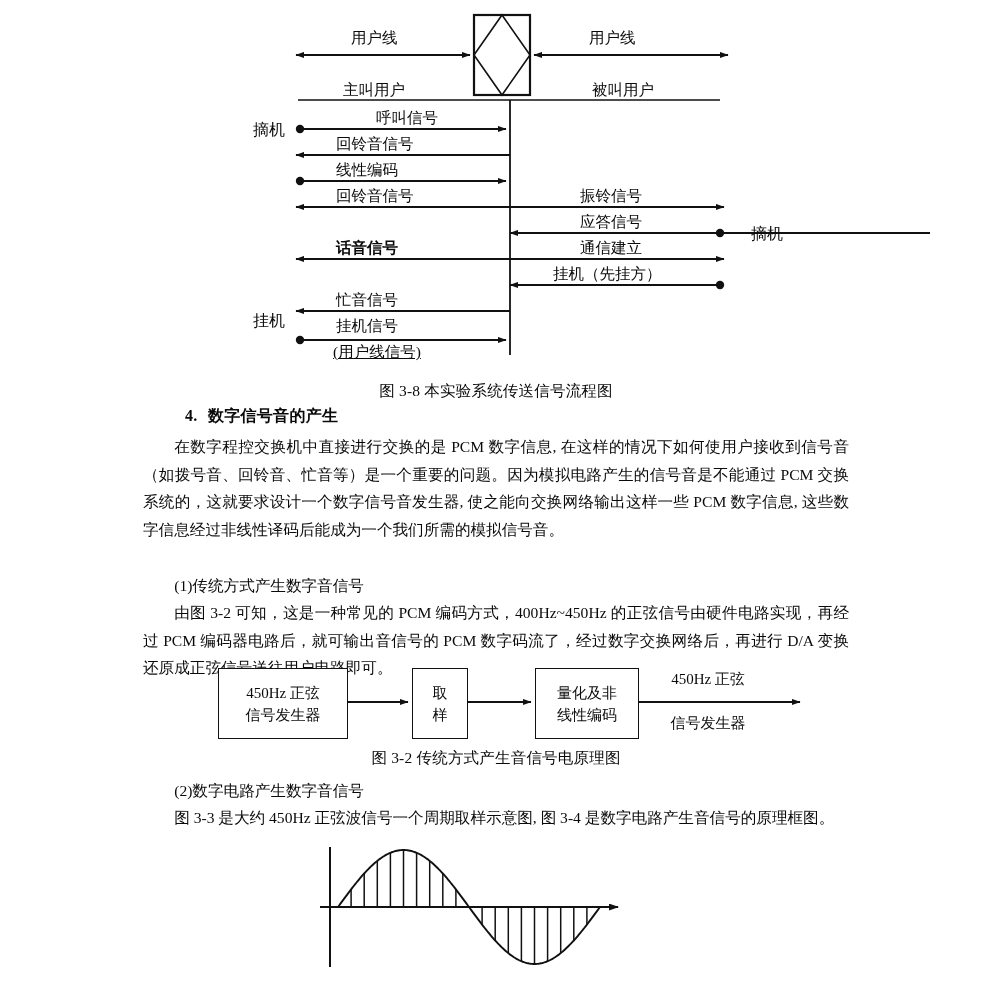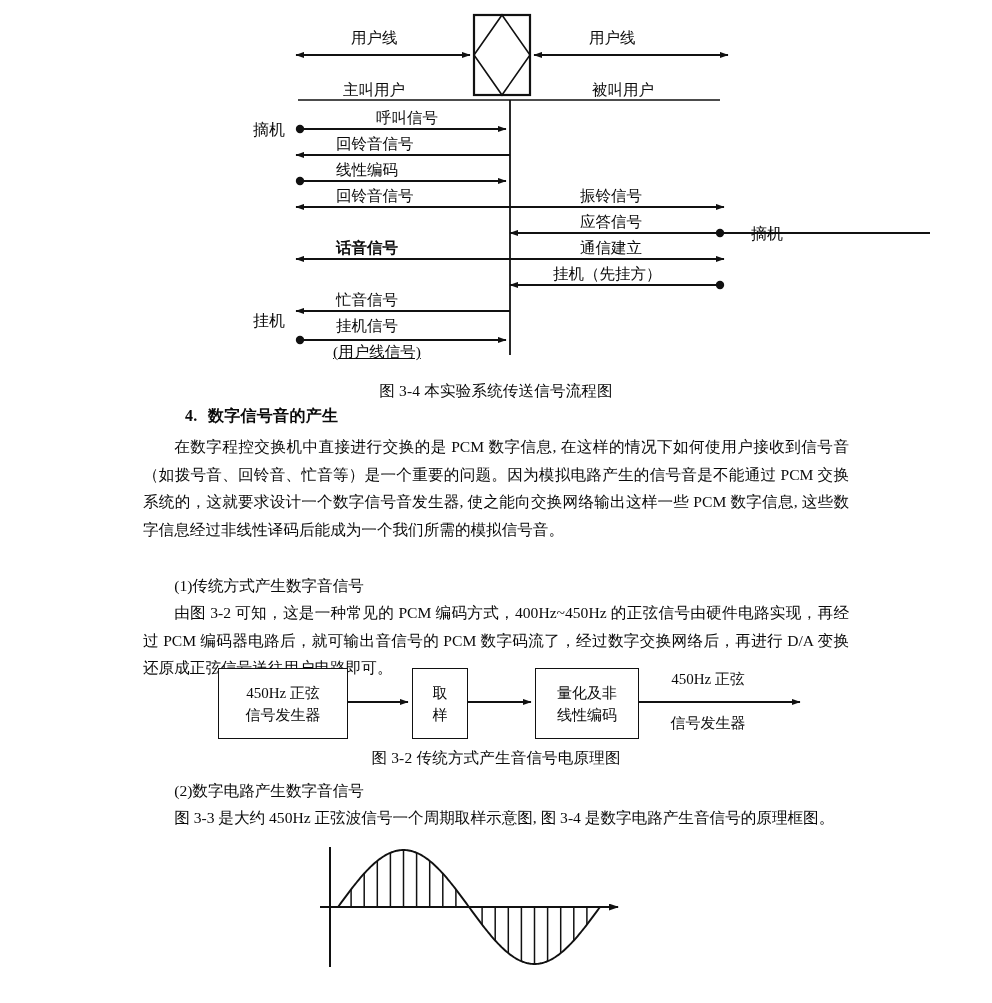--- a/index.html
+++ b/index.html
@@ -118,21 +118,21 @@
     <span class="dlabel" style="left:336px;top:292px;">忙音信号</span>
     <span class="dlabel" style="left:336px;top:318px;">挂机信号</span>
     <span class="dlabel" style="left:333px;top:344px;text-decoration:underline;">(用户线信号)</span>
 
     <span class="dlabel" style="left:580px;top:188px;">振铃信号</span>
     <span class="dlabel" style="left:580px;top:214px;text-align:right;">应答信号</span>
     <span class="dlabel" style="left:580px;top:240px;">通信建立</span>
     <span class="dlabel" style="left:553px;top:266px;">挂机（先挂方）</span>
   </div>
 
-  <div class="cap" style="top:381px;">图 3-4    本实验系统传送信号流程图</div>
+  <div class="cap" style="top:381px;">图 3-8    本实验系统传送信号流程图</div>
 
   <div class="h4" style="top:406px;">
     <span>4.</span>
     <span style="display:inline-block;width:6px;"></span><span>数字信号音的产生</span>
   </div>
 
   <div class="para ind2" style="top:433px;">在数字程控交换机中直接进行交换的是 PCM 数字信息, 在这样的情况下如何使用户接收到信号音（如拨号音、回铃音、忙音等）是一个重要的问题。因为模拟电路产生的信号音是不能通过 PCM 交换系统的，这就要求设计一个数字信号音发生器, 使之能向交换网络输出这样一些 PCM 数字信息, 这些数字信息经过非线性译码后能成为一个我们所需的模拟信号音。</div>
 
   <div class="para ind2" style="top:572px;">(1)传统方式产生数字音信号</div>
 

